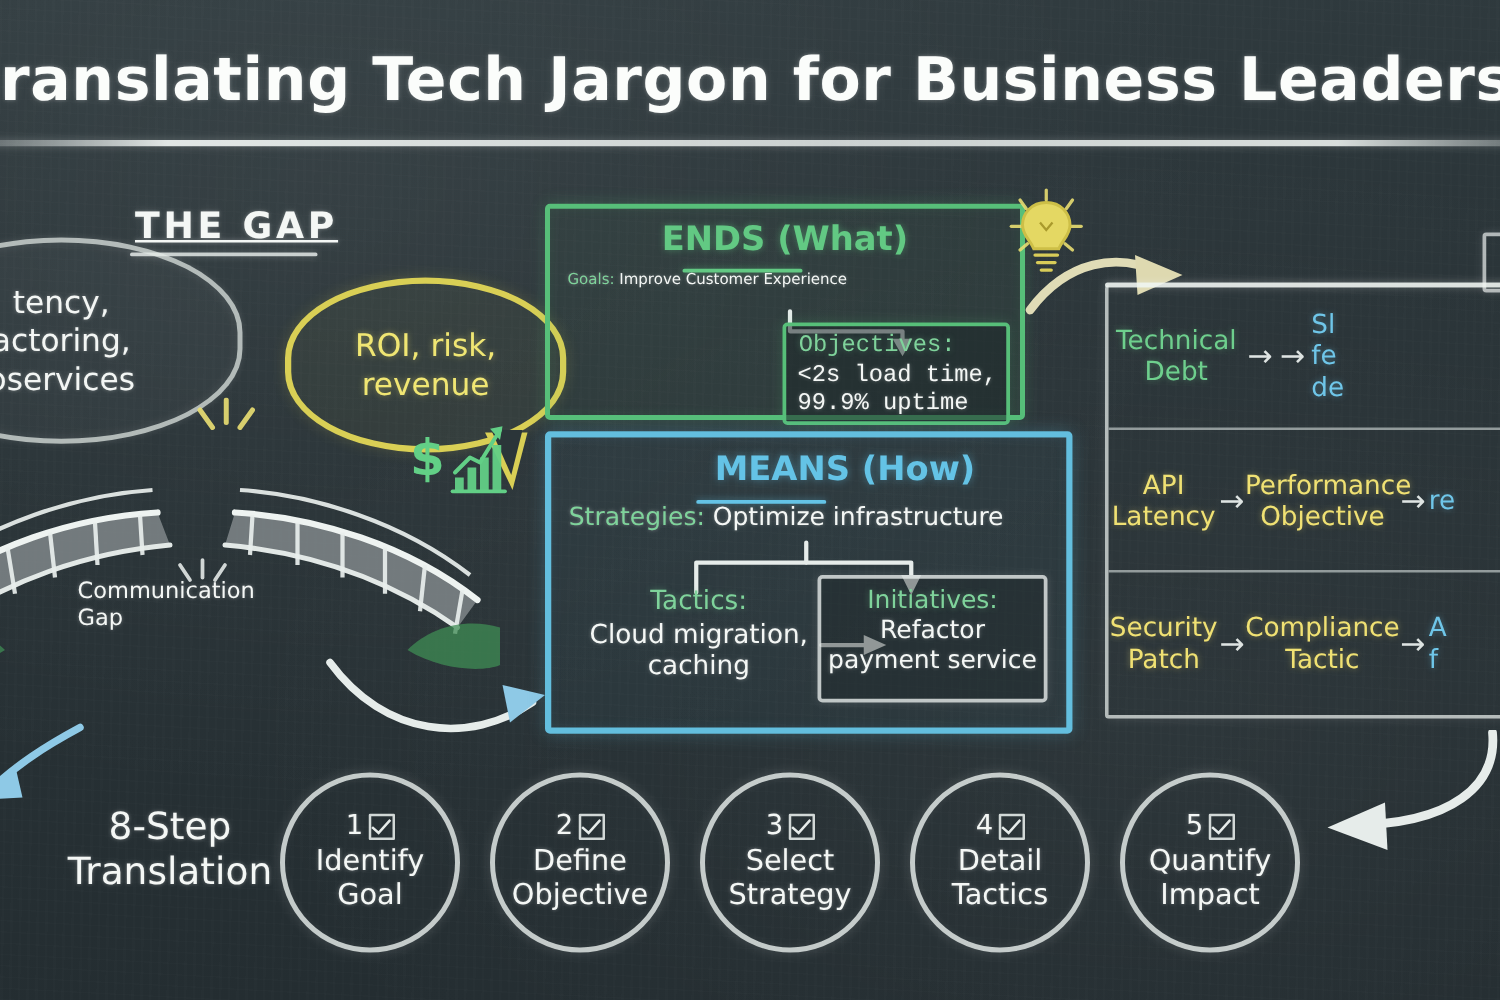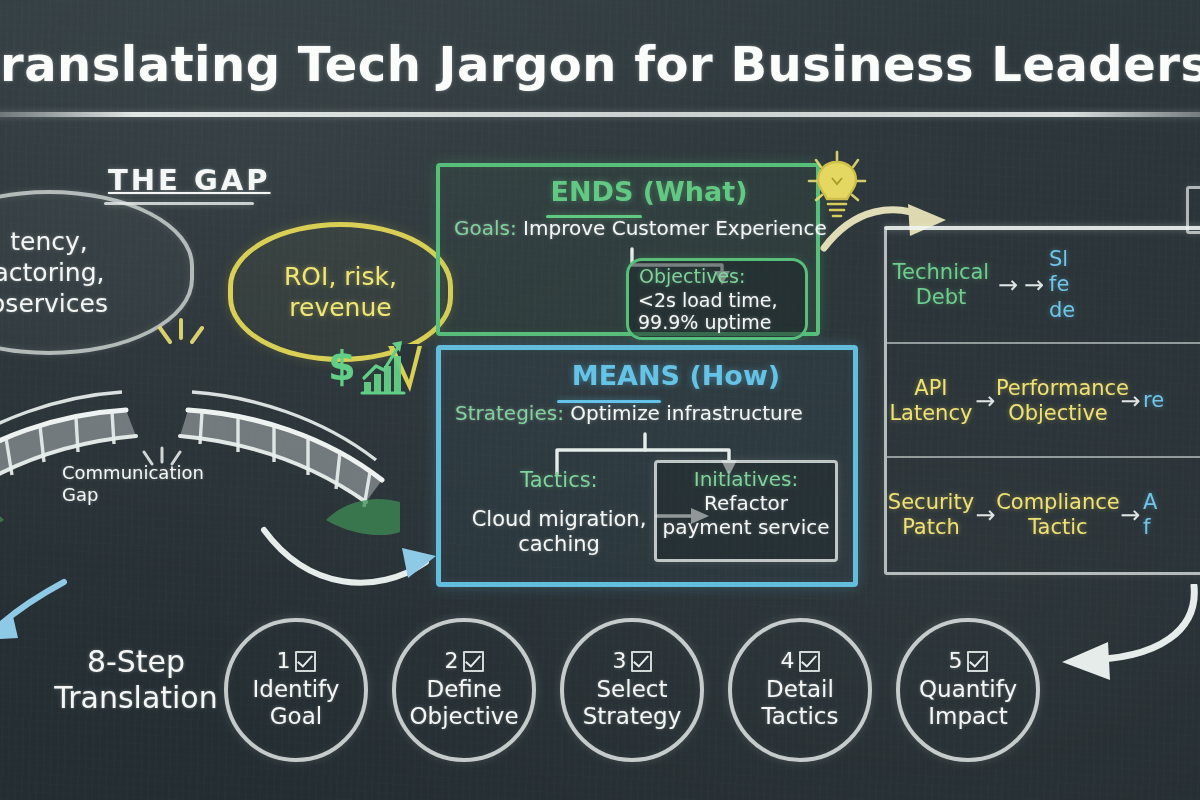--- a/index.html
+++ b/index.html
@@ -93,36 +93,36 @@
   #ends-box{
     position:absolute;left:436px;top:163px;width:376px;height:165px;
     border:4px solid #57bf79;border-radius:4px;
     background:rgba(87,191,121,.035);
     box-shadow:0 0 13px rgba(87,191,121,.22), 0 0 9px rgba(87,191,121,.10) inset;
   }
   #ends-title{
     position:absolute;left:0;top:9px;width:100%;text-align:center;
     font-size:27px;font-weight:700;color:#62c983;
     text-shadow:0 0 6px rgba(98,201,131,.45);
-    padding-left:21px;
   }
   #ends-title-underline{
     position:absolute;left:106px;top:48px;width:96px;height:3px;border-radius:2px;
     background:#62c983;box-shadow:0 0 6px rgba(98,201,131,.45);
   }
   #ends-goals{
-    position:absolute;left:14px;top:49px;width:348px;font-size:20px;white-space:nowrap;
+    position:absolute;left:14px;top:49px;width:348px;font-size:12px;white-space:nowrap;
   }
   #ends-goals .lbl{color:#7fd39b;}
   #ends-goals .val{color:#f4f7f5;}
   #ends-connector{position:absolute;left:186px;top:78px;width:120px;height:42px;}
   #objectives-box{
     position:absolute;left:626px;top:258px;width:176px;height:76px;
-    border:3px solid #57bf79;border-radius:16px;background:rgba(30,40,42,.55);
+    border:3px solid #57bf79;border-radius:4px;background:rgba(30,40,42,.55);
     box-shadow:0 0 10px rgba(87,191,121,.20);
+    font-family:Liberation Mono, monospace;
   }
   #objectives-box .lbl{
     position:absolute;left:10px;top:4px;font-size:19px;color:#7fd39b;
     text-shadow:0 0 5px rgba(127,211,155,.4);
   }
   #objectives-box .val{
     position:absolute;left:9px;top:28px;width:162px;font-size:19px;line-height:1.18;color:#f4f7f5;
   }
 
   
@@ -147,21 +147,21 @@
     background:#64c3e6;box-shadow:0 0 6px rgba(100,195,230,.45);
   }
   #means-strategies{
     position:absolute;left:14px;top:51px;width:386px;font-size:20px;white-space:nowrap;
   }
   #means-strategies .lbl{color:#7fd39b;}
   #means-strategies .val{color:#f4f7f5;}
   #means-connector{position:absolute;left:90px;top:82px;width:230px;height:48px;}
   #tactics-block{position:absolute;left:28px;top:118px;width:180px;text-align:center;}
   #tactics-block .lbl{font-size:21px;color:#7fd39b;text-shadow:0 0 5px rgba(127,211,155,.4);}
-  #tactics-block .val{font-size:21px;line-height:1.18;color:#f4f7f5;margin-top:15px;}
+  #tactics-block .val{font-size:21px;line-height:1.18;color:#f4f7f5;margin-top:3px;}
   #tactics-arrow{position:absolute;left:214px;top:155px;width:56px;height:22px;}
   #initiatives-box{
     position:absolute;left:654px;top:460px;width:178px;height:96px;
     border:3px solid rgba(232,238,236,.80);border-radius:4px;background:rgba(30,40,42,.45);
     box-shadow:0 0 8px rgba(255,255,255,.13);
   }
   #initiatives-box .lbl{
     position:absolute;left:0;top:4px;width:100%;text-align:center;font-size:20px;color:#7fd39b;
     text-shadow:0 0 5px rgba(127,211,155,.4);
   }

